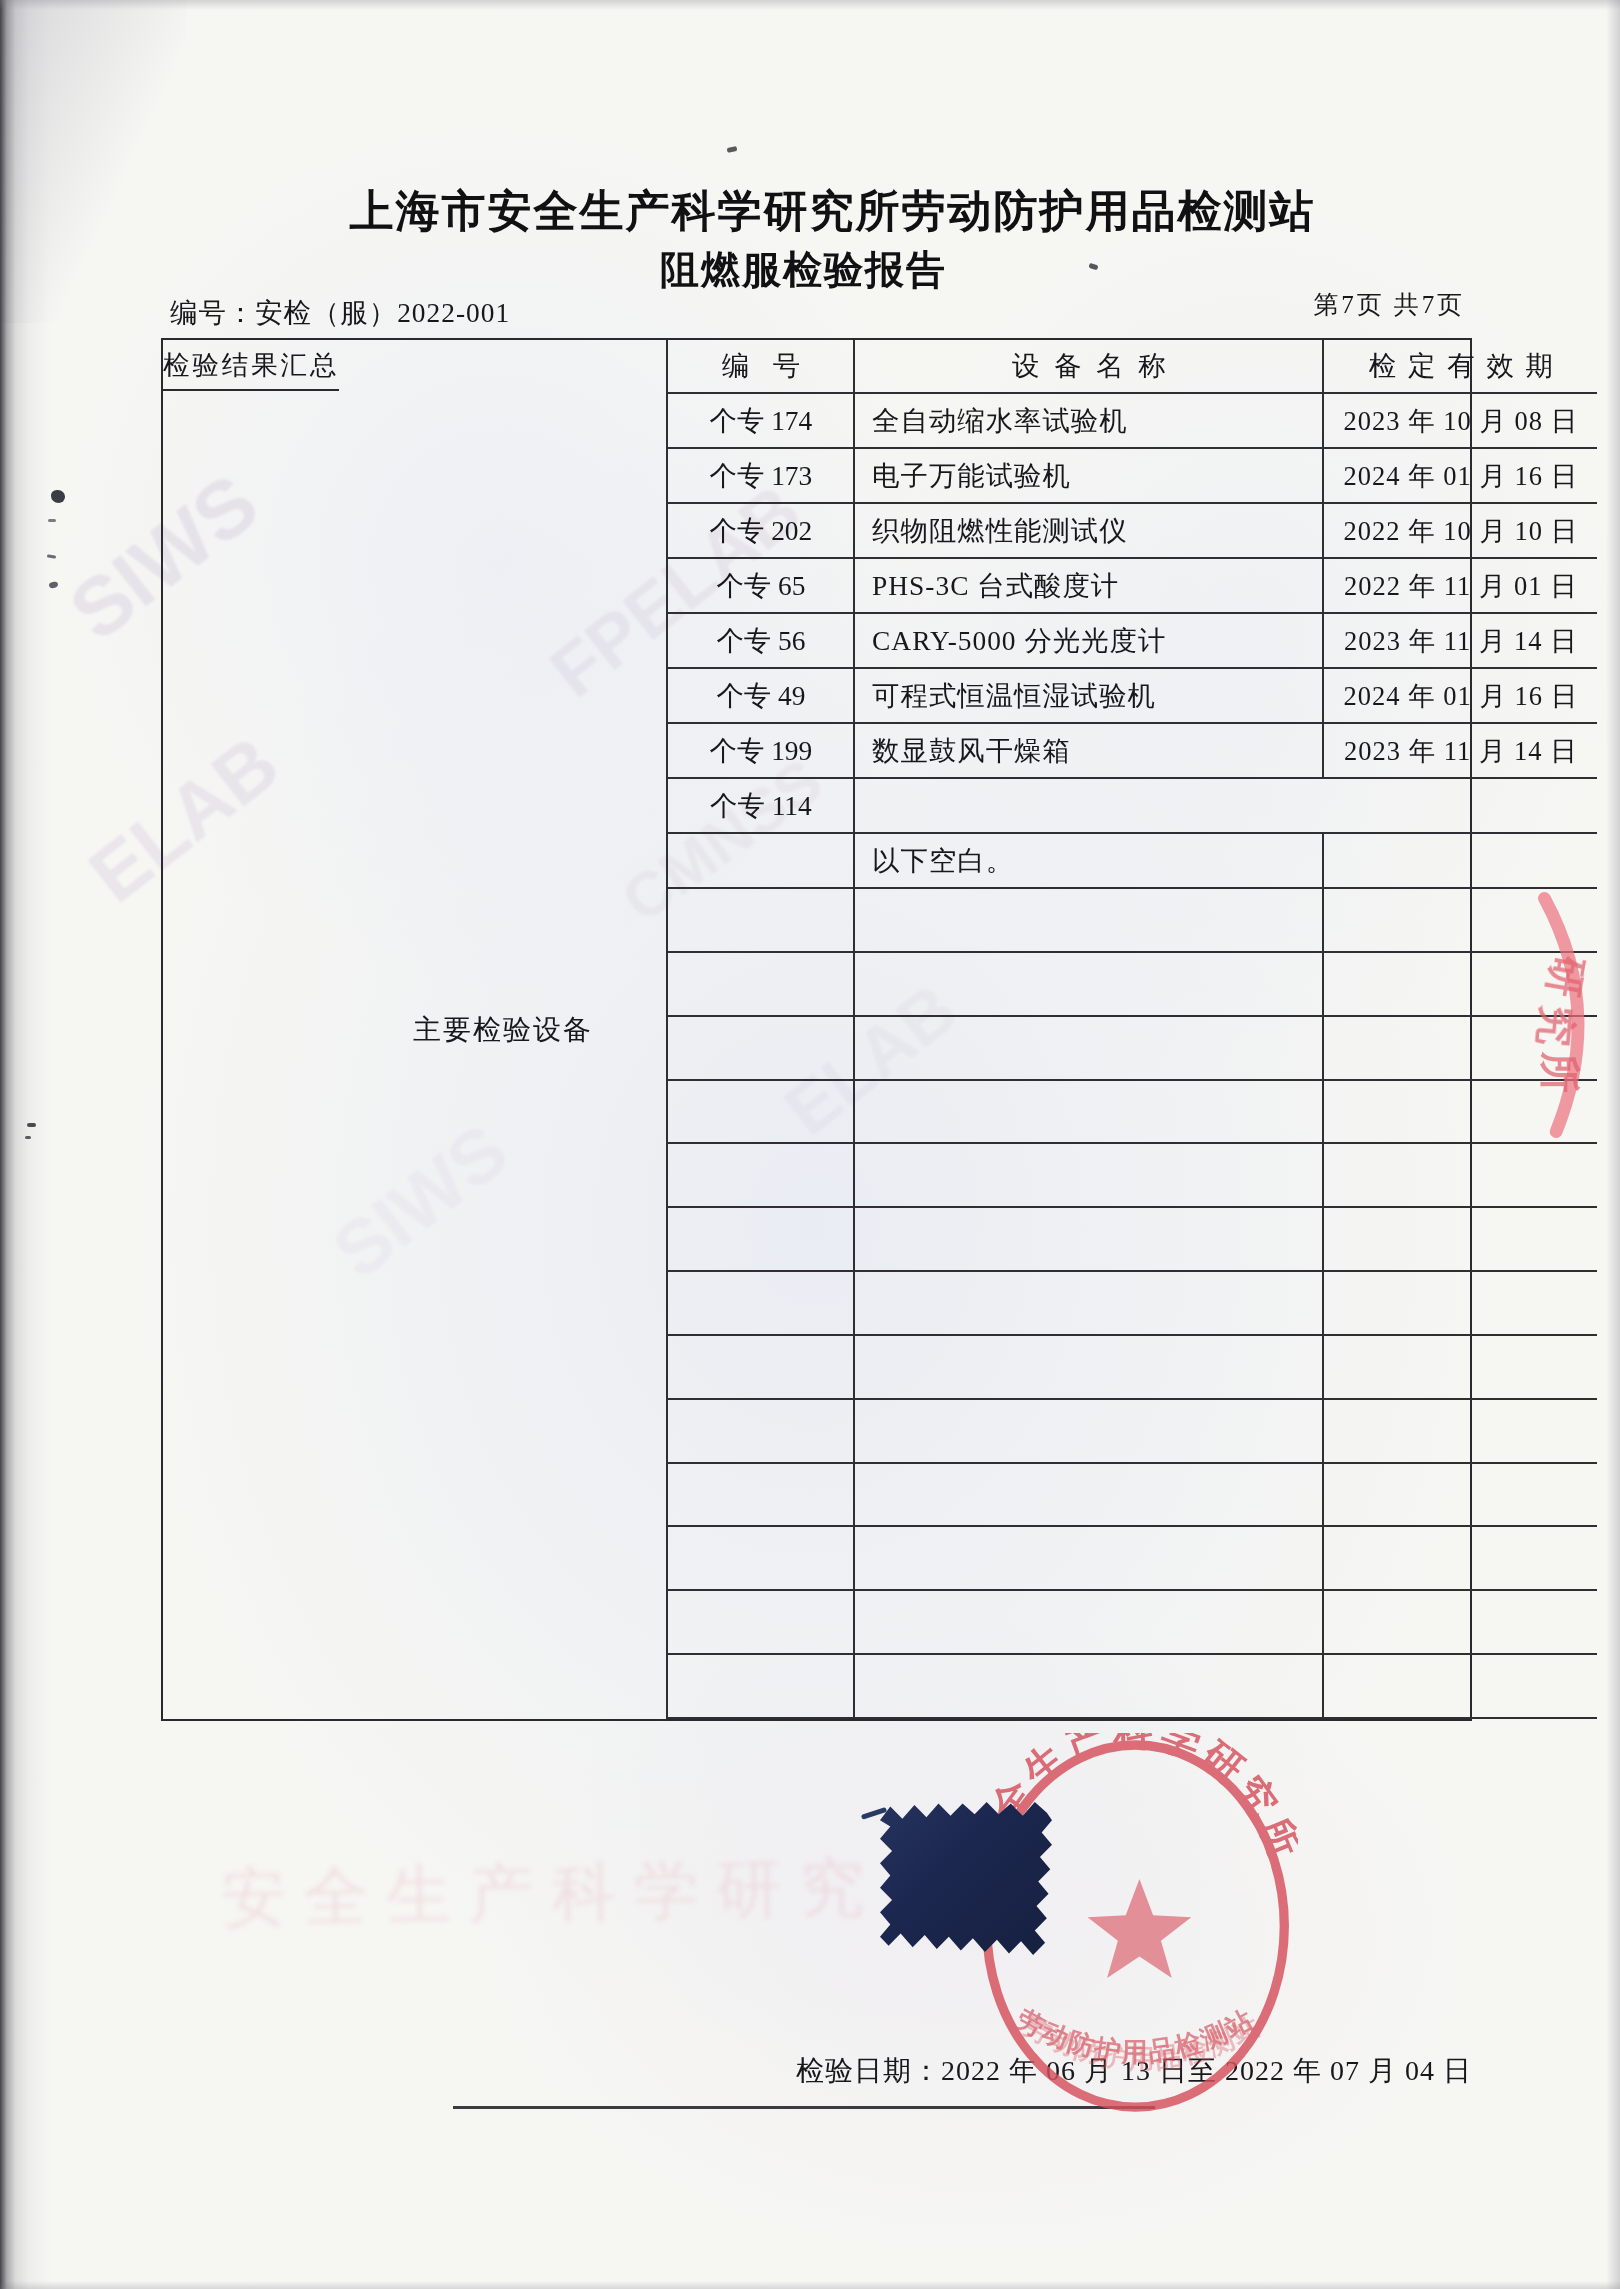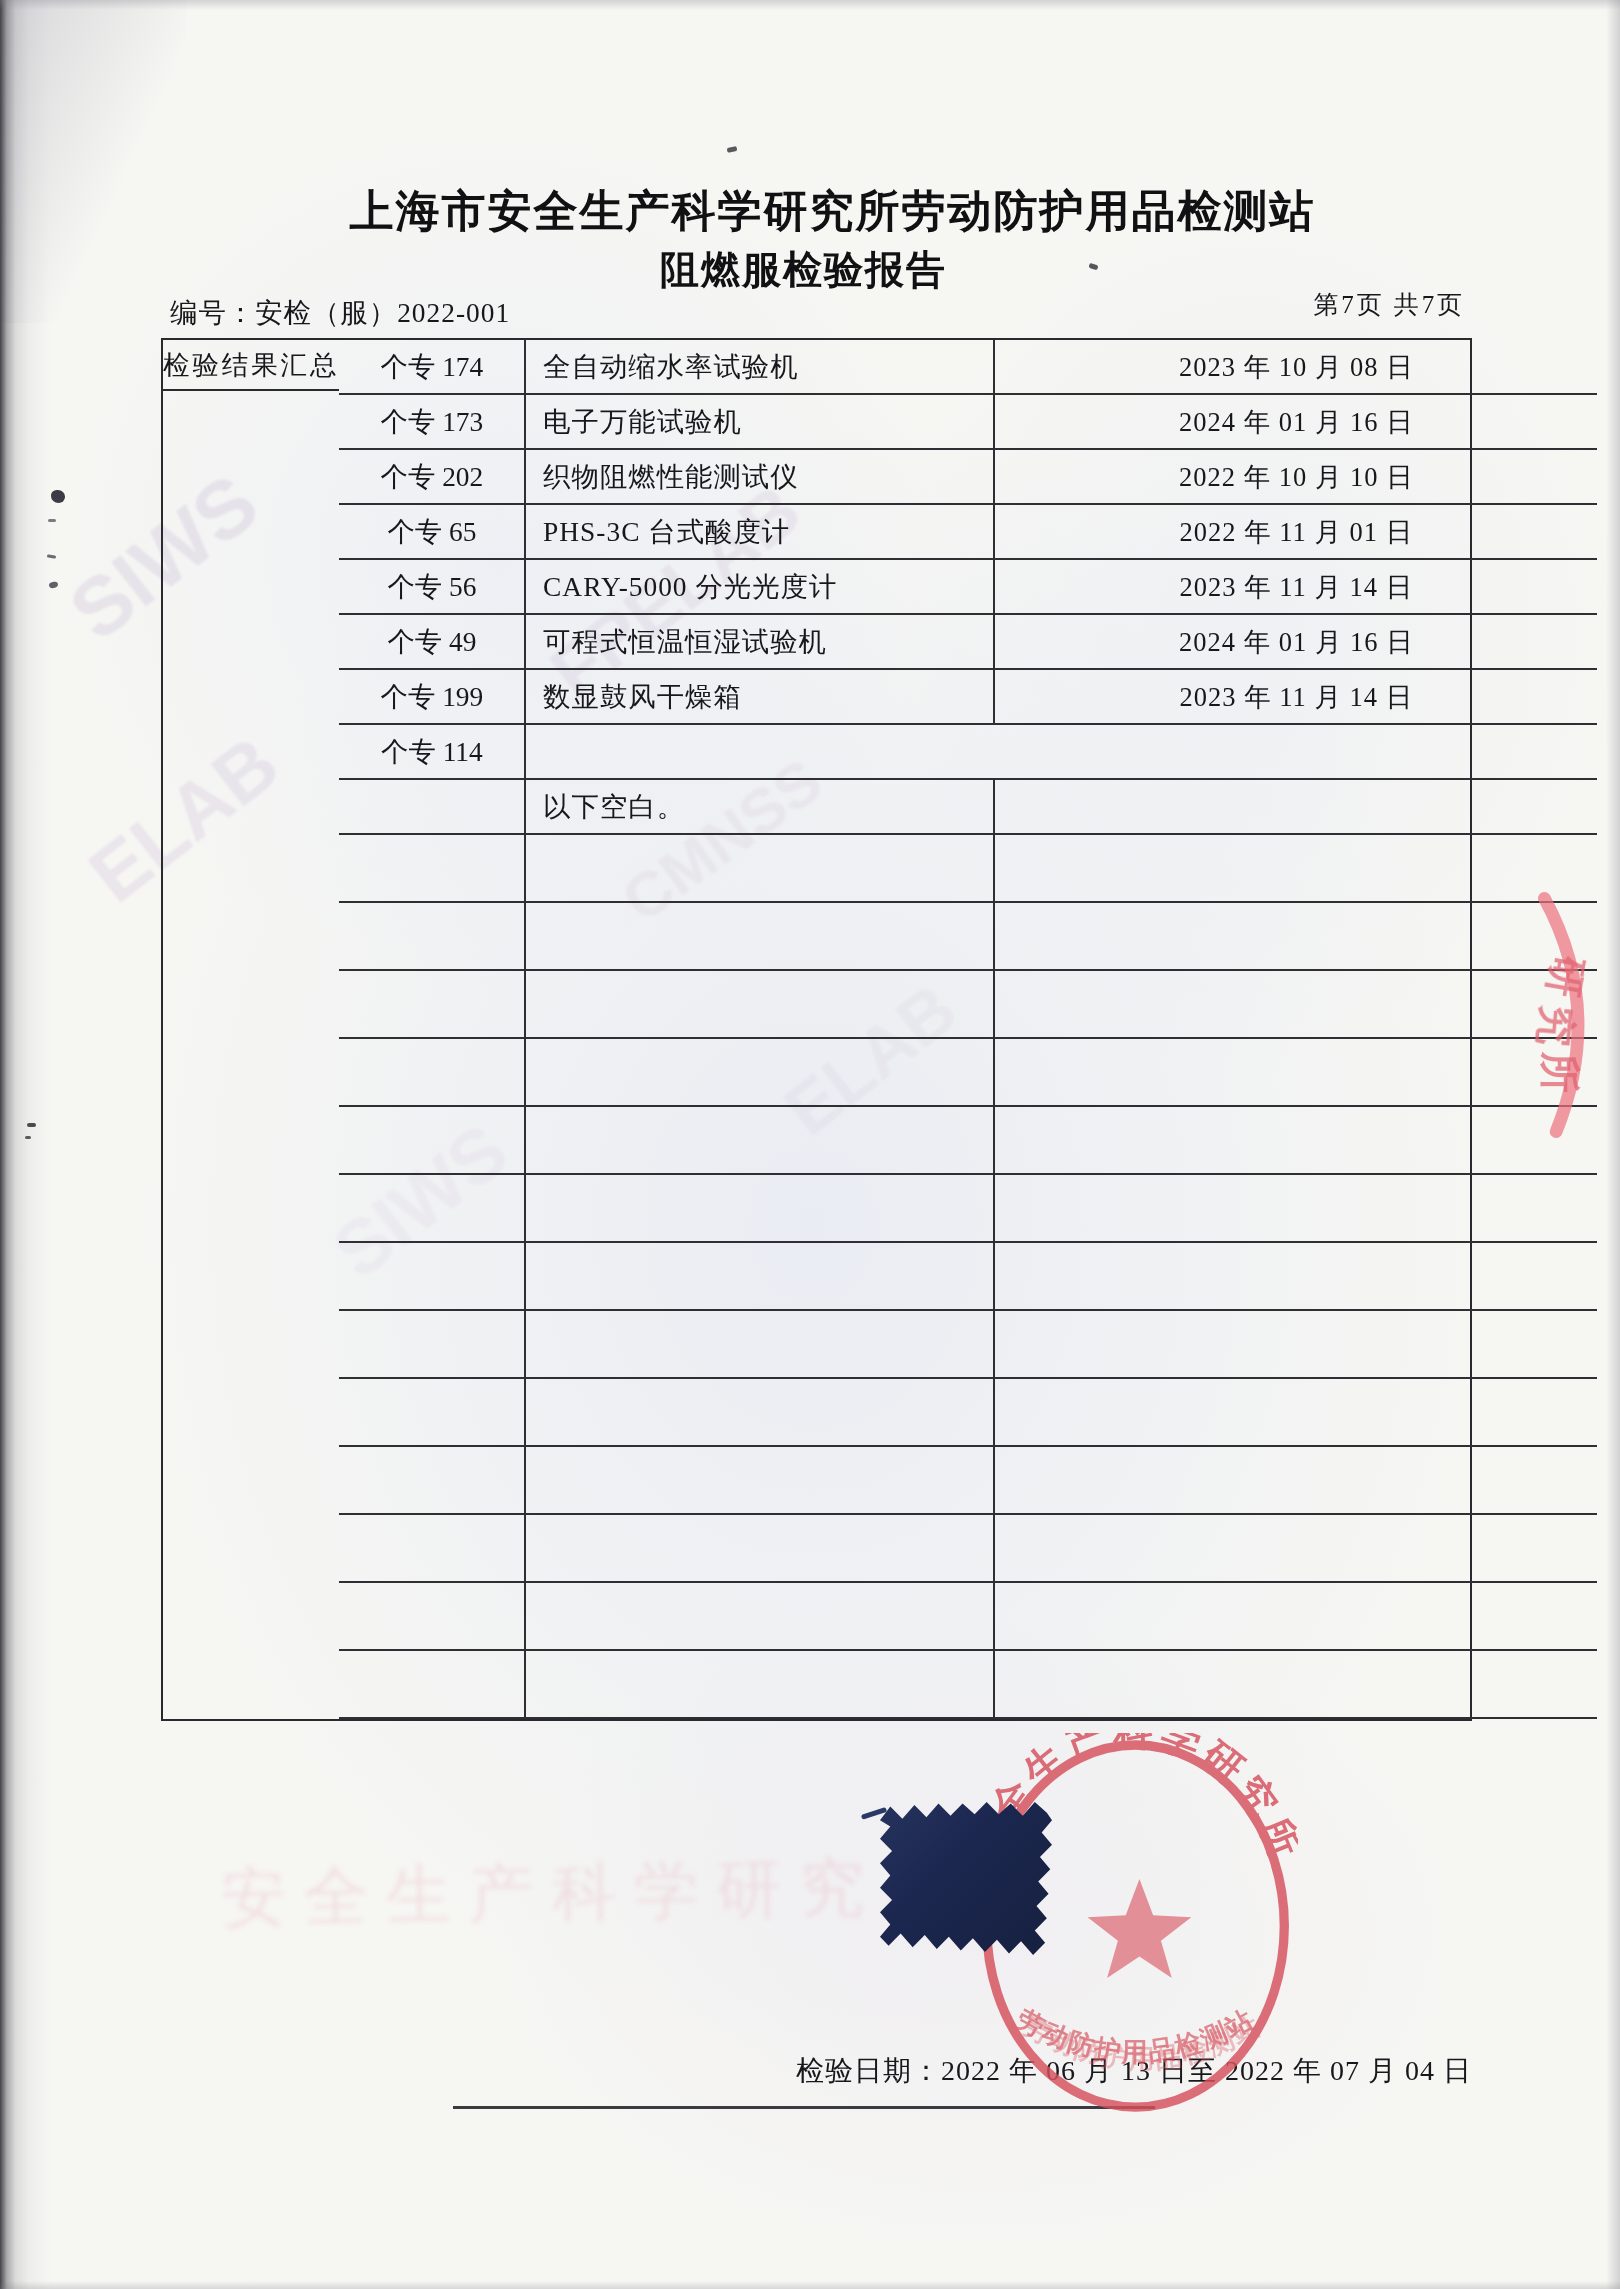--- a/index.html
+++ b/index.html
@@ -112,21 +112,27 @@
 <div class="wm wm6">SIWS</div>
 
 <div class="abs title">上海市安全生产科学研究所劳动防护用品检测站</div>
 <div class="abs subtitle">阻燃服检验报告</div>
 <div class="abs meta-left">编号：安检（服）2022-001</div>
 <div class="abs meta-right">第7页  共7页</div>
 
 <div class="abs report-table">
   <div class="t-title">检验结果汇总</div>
   <div class="t-equip">
+    <div class="label-cell">主要检验设备</div>
     <div class="equip-grid">
+      <div class="grow hrow">
+        <div class="cell c-id hcell h-id">编号</div>
+        <div class="cell c-name hcell h-name">设备名称</div>
+        <div class="cell c-date hcell h-date">检定有效期</div>
+      </div>
       <div id="equip-rows" style="display:flex;flex-direction:column;flex:1;">
           <div class="grow drow">
             <div class="cell c-id">个专 174</div>
             <div class="cell c-name">全自动缩水率试验机</div>
             <div class="cell c-date">2023 年 10 月 08 日</div>
           </div>
           <div class="grow drow">
             <div class="cell c-id">个专 173</div>
             <div class="cell c-name">电子万能试验机</div>
             <div class="cell c-date">2024 年 01 月 16 日</div>

